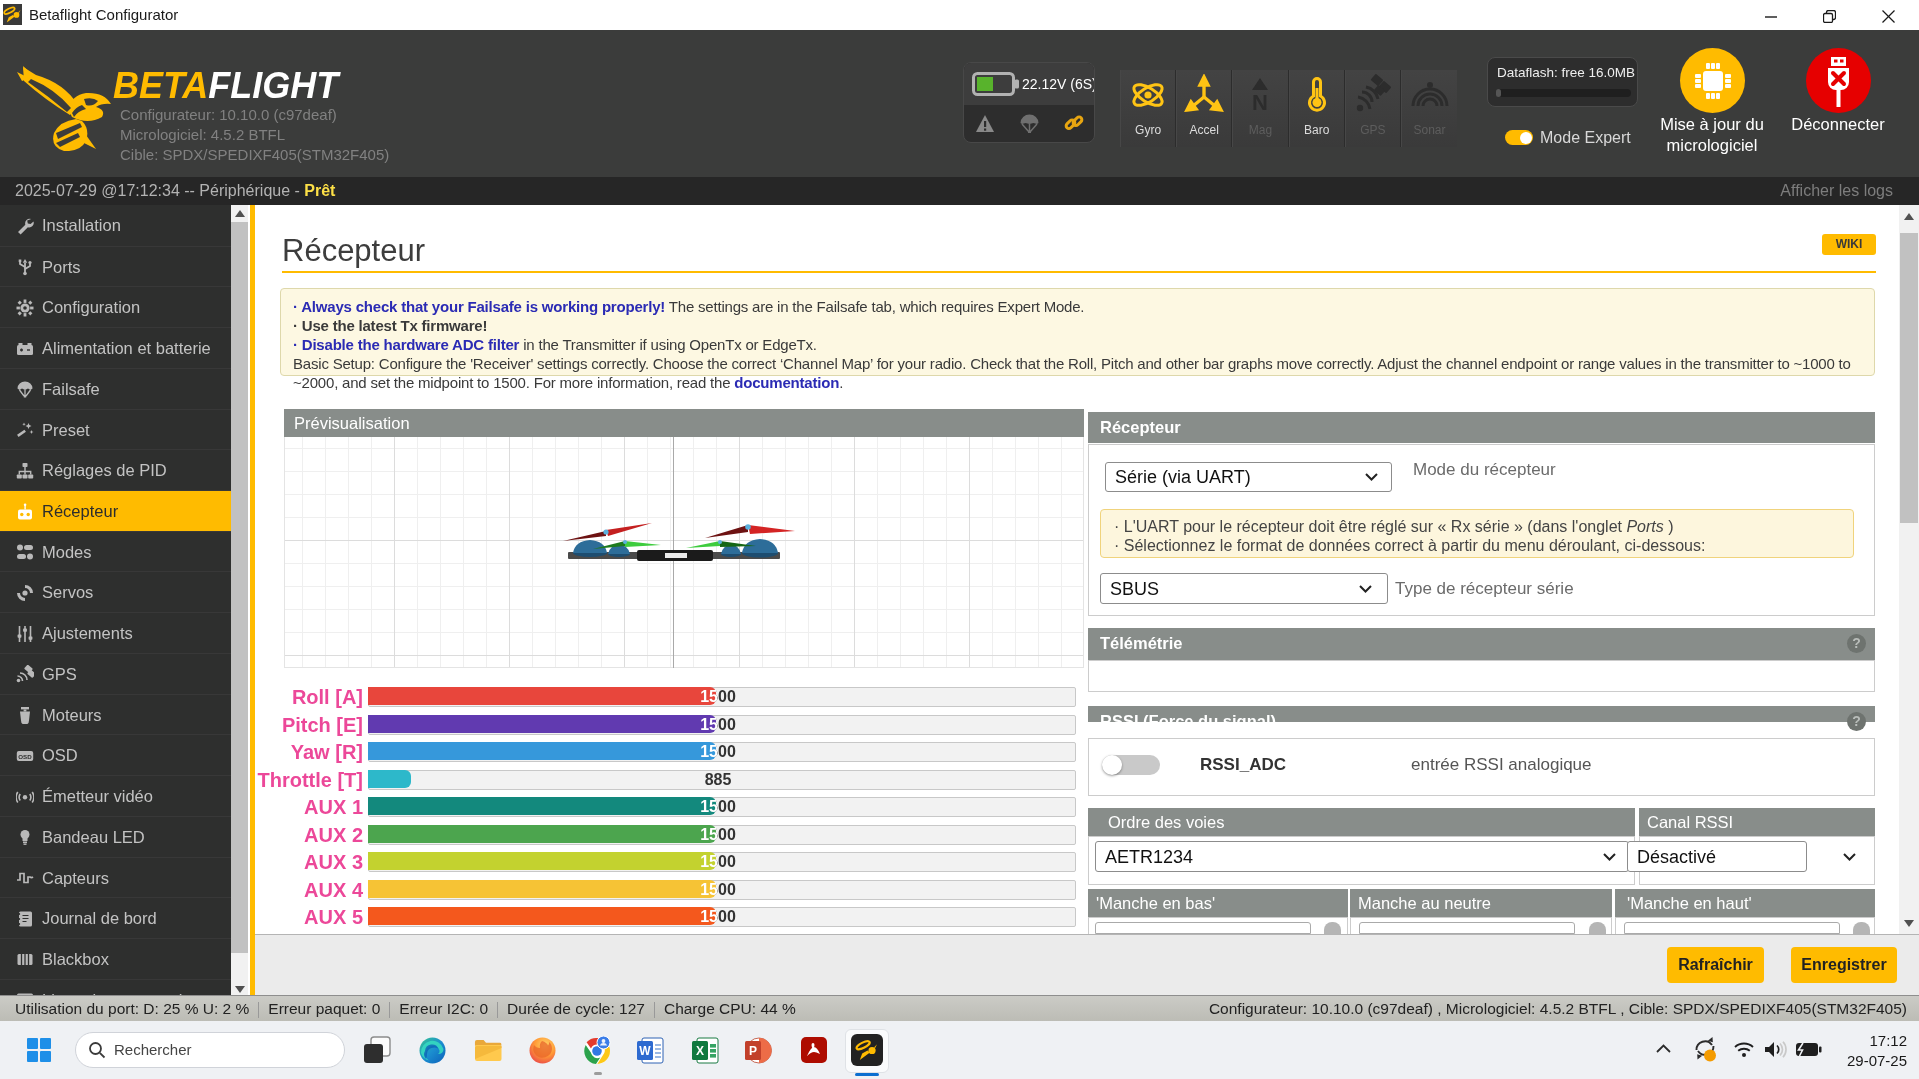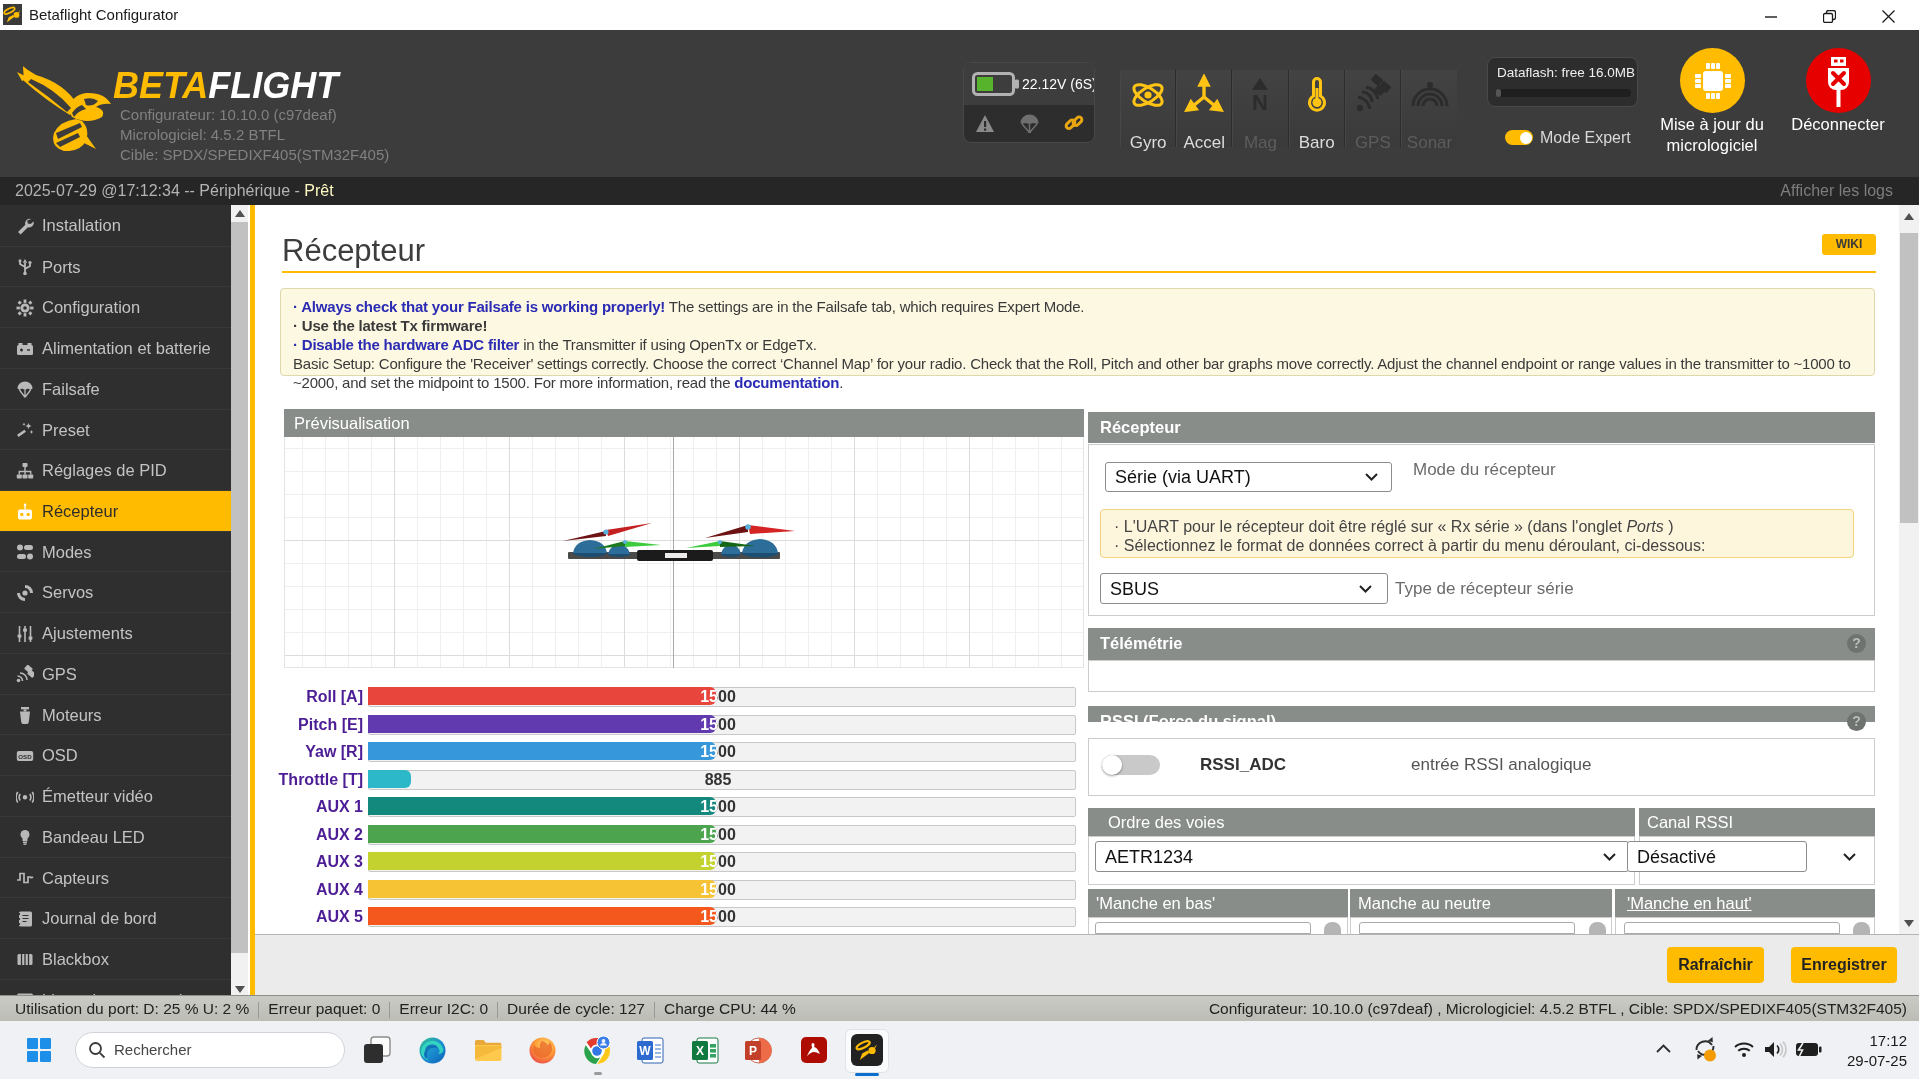--- a/index.html
+++ b/index.html
@@ -15,38 +15,38 @@
 
 #header { left:0; top:30px; width:1919px; height:147px; background:#3b3c3b; }
 #logo-text { left:113px; top:35px; font-size:36px; font-weight:bold; font-style:italic; color:#fff; letter-spacing:0px; }
 #logo-text .beta { color:#ffbb00; }
 #version { left:120px; top:75px; font-size:15px; color:#818181; line-height:20px; }
 #battbox { left:963px; top:32px; width:132px; height:81px; background:#2d2d2d; border:1px solid #484848; border-radius:8px; overflow:hidden; }
 #battbox .top { left:0; top:0; width:130px; height:42px; background:#3d3d3d; }
 #batt-text { left:58px; top:13px; font-size:14px; color:#fff; white-space:nowrap; }
 #sensors { left:1120px; top:40px; width:338px; height:77px; display:flex; }
 .sensor { flex:0 0 56.2px; width:56.2px; height:77px; border-right:1px solid #2c2c2c; border-left:1px solid #474747; text-align:center; background:linear-gradient(#434343,#3a3a3a); }
-.sensor .lbl { font-size:17px; margin-top:13px; }
+.sensor .lbl { font-size:12px; margin-top:3px; }
 .on .lbl { color:#dcdcdc; } .off .lbl { color:#5d5d5d; }
 #dataflash { left:1487px; top:27px; width:151px; height:50px; background:#2d2d2d; border:1px solid #4a4a4a; border-radius:8px; }
 #dataflash .txt { left:9px; top:7px; font-size:13.5px; white-space:nowrap; color:#eee; position:absolute; }
 #dataflash .track { left:8px; top:31px; width:135px; height:8px; background:#1f1f1f; border-radius:4px; position:absolute; }
 #dataflash .fill { width:5px; height:8px; background:#555; border-radius:4px; }
 #expert { left:1505px; top:100px; width:28px; height:15px; background:#ffbb00; border-radius:8px; }
 #expert .knob { position:absolute; right:1px; top:1.5px; width:12px; height:12px; border-radius:50%; background:#fff; }
 #expert-lbl { left:1540px; top:99px; font-size:16px; color:#d8d8d8; }
 .roundbtn { width:65px; height:65px; border-radius:50%; top:18px; }
 #btn-fw { left:1680px; background:#ffbb00; }
 #btn-dc { left:1806px; background:#e60000; }
 .roundlbl { top:84px; font-size:16.5px; color:#fff; text-align:center; line-height:21px; }
 
 
 #logbar { left:0; top:177px; width:1919px; height:28px; background:#262626; color:#b3b3b3; font-size:16px; line-height:28px; }
 #logbar .left { position:absolute; left:15px; }
-#logbar .left b { color:#fef9c3; font-weight:normal; }
+#logbar .left b { color:#fde047; font-weight:bold; }
 #logbar .right { position:absolute; right:26px; color:#7d7d7d; }
 
 
 #sidebar { left:0; top:205px; width:231px; height:793px; background:#2e2f2e; }
 .mi { position:relative; height:40.72px; line-height:40.72px; color:#c3c3c3; font-size:16.5px; border-top:1px solid #383838; }
 .mi:first-child { border-top:none; }
 .mi .ic { position:absolute; left:16px; top:11.5px; width:18px; height:18px; }
 .mi .tx { position:absolute; left:42px; }
 .mi.active { background:#ffbb00; color:#2d2d2d; }
 #sb-scroll { left:231px; top:205px; width:17px; height:793px; background:#f1f1f1; }
@@ -67,21 +67,21 @@
 
 #prevhead { left:29px; top:204px; width:800px; height:28px; background:#888d8a; color:#fff; font-size:16.5px; line-height:28px; }
 #prevhead span { margin-left:10px; }
 #preview { left:29px; top:232px; width:800px; height:231px; background:#fff; border:1px solid #e4e4e4; border-top:none;
   background-image:
     linear-gradient(#dcdcdc 1px, transparent 1px), linear-gradient(90deg,#dcdcdc 1px, transparent 1px),
     linear-gradient(#efefef 1px, transparent 1px), linear-gradient(90deg,#efefef 1px, transparent 1px);
   background-size:115px 115px,115px 115px,23px 23px,23px 23px;
   background-position:0 -12px,-6px 0,0 -12px,-6px 0; }
 .chrow { position:absolute; left:0; width:840px; height:20px; }
-.chrow .lab { position:absolute; right:732px; top:0; font-size:16px; font-weight:bold; color:#4c1d95; line-height:20px; white-space:nowrap; }
+.chrow .lab { position:absolute; right:732px; top:0; font-size:20px; font-weight:bold; color:#ec4899; line-height:20px; white-space:nowrap; }
 .chrow .track { position:absolute; left:113px; top:0; width:708px; height:20px; background:#f2f2f2; border:1px solid #c8c8c8; border-radius:2px; }
 .chrow .fill { position:absolute; left:0; top:0; height:18px; border-radius:0 6px 6px 0; }
 .chrow .val { position:absolute; left:113px; width:700px; top:0; text-align:center; font-size:16px; font-weight:bold; color:#333; line-height:20px; }
 .chrow .valw { position:absolute; left:113px; top:0; height:20px; overflow:hidden; color:#fff; }
 .chrow .valw span { display:block; position:relative; width:700px; text-align:center; font-size:16px; font-weight:bold; line-height:20px; }
 
 
 .panel-h { position:absolute; background:#888d8a; color:#fff; font-size:16.5px; font-weight:bold; line-height:31px; }
 .panel-h span { margin-left:12px; }
 .qmark { position:absolute; right:9px; top:6px; width:19px; height:19px; border-radius:50%; background:#6e736f; color:#b9bdba; font-size:14px; text-align:center; line-height:19px; font-weight:bold; }
@@ -695,21 +695,21 @@
     </svg>
   <select class="abs" style="left:1372px;top:636px;width:180px;height:31px;">
     <option>Désactivé</option>
   </select>
   <svg class="chev" style="left:1588px;top:648px;" viewBox="0 0 13 8">
       <path d="M1 1 L6.5 6.5 L12 1" fill="none" stroke="#222" stroke-width="2"></path>
     </svg>
 
   <div class="panel-h" style="left:833px;top:684px;width:260px;height:28px;line-height:28px;"><span style="margin-left:8px;font-weight:normal;">'Manche en bas'</span></div>
   <div class="panel-h" style="left:1095px;top:684px;width:262px;height:28px;line-height:28px;"><span style="margin-left:8px;font-weight:normal;">Manche au neutre</span></div>
-  <div class="panel-h" style="left:1360px;top:684px;width:260px;height:28px;line-height:28px;"><span style="font-weight:normal;text-decoration:underline;">'Manche en haut'</span></div>
+  <div class="panel-h" style="left:1360px;top:684px;width:260px;height:28px;line-height:28px;"><span style="font-weight:normal;">'Manche en haut'</span></div>
   <div class="panel-b" style="left:833px;top:712px;width:260px;height:17px;border-bottom:none;"></div>
   <div class="panel-b" style="left:1095px;top:712px;width:262px;height:17px;border-bottom:none;"></div>
   <div class="panel-b" style="left:1360px;top:712px;width:260px;height:17px;border-bottom:none;"></div>
   <div class="abs" style="left:840px;top:717px;width:216px;height:12px;border:1px solid #aaa;border-radius:3px 3px 0 0;background:#fff;"></div>
   <div class="abs" style="left:1069px;top:717px;width:17px;height:12px;border-radius:8px 8px 0 0;background:#b5b5b5;"></div>
   <div class="abs" style="left:1104px;top:717px;width:216px;height:12px;border:1px solid #aaa;border-radius:3px 3px 0 0;background:#fff;"></div>
   <div class="abs" style="left:1334px;top:717px;width:17px;height:12px;border-radius:8px 8px 0 0;background:#b5b5b5;"></div>
   <div class="abs" style="left:1369px;top:717px;width:216px;height:12px;border:1px solid #aaa;border-radius:3px 3px 0 0;background:#fff;"></div>
   <div class="abs" style="left:1598px;top:717px;width:17px;height:12px;border-radius:8px 8px 0 0;background:#b5b5b5;"></div>
 </div>

